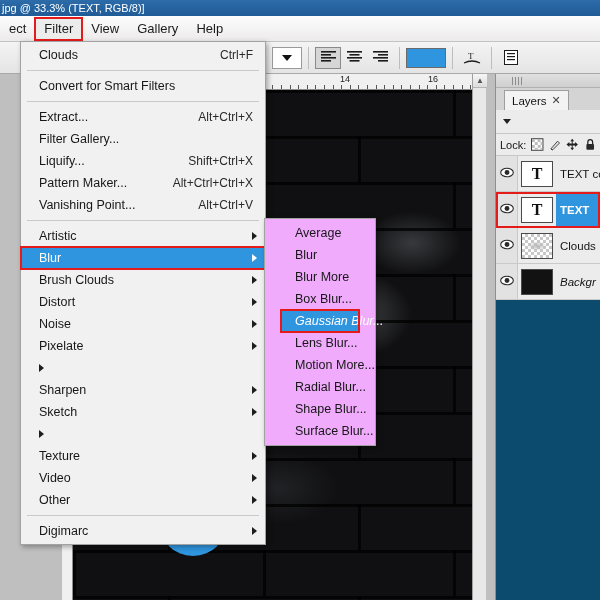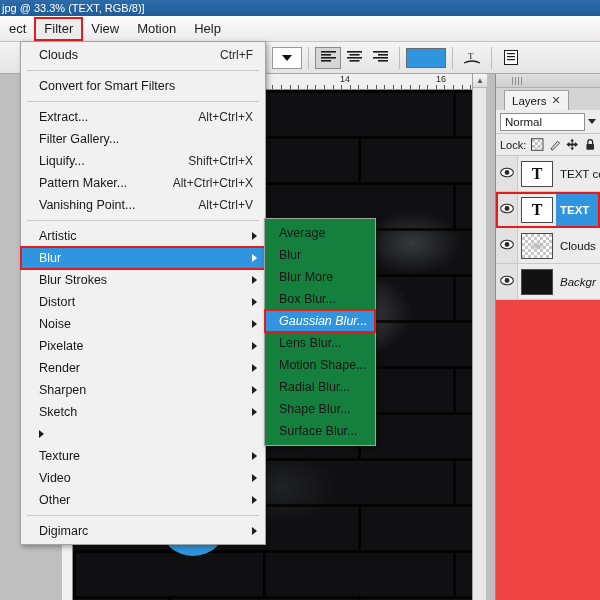--- a/index.html
+++ b/index.html
@@ -127,35 +127,35 @@
     border-top:4px solid transparent;border-bottom:4px solid transparent;
   }
   .fm-row.hl{ background:#2f95de; color:#fff; }
   .fm-row.hl .arrow{ border-left-color:#fff; }
   .fm-row.boxed{ outline:2px solid #e51b1b; outline-offset:-1px; z-index:3; }
   .fm-sep{ height:1px; background:#c9c9c9; margin:4px 6px; }
 
   
   #blursub{
     position:absolute; left:264px; top:218px; width:112px;
-    background:#15803d; border:1px solid #a2a2a2;
+    background:#f0abfc; border:1px solid #a2a2a2;
     box-shadow:2px 2px 5px rgba(0,0,0,.32);
-    padding:3px 0; z-index:45;
+    padding:3px 16px; z-index:45;
   }
   .sm-row{
     height:22px; display:flex; align-items:center;
     padding:0 6px 0 14px; font-size:12.5px; color:#171717; white-space:nowrap;
   }
   .sm-row.hl{ background:#2f95de; color:#fff;font-style:italic; }
   .sm-row.boxed{ outline:2px solid #e51b1b; outline-offset:-1px; position:relative; z-index:3; }
 
   
   #layerspanel{
     position:absolute; left:495px; top:74px; width:105px; height:526px;
-    background:#ef4444; border-left:1px solid #8f8f8f;
+    background:#0c4a6e; border-left:1px solid #8f8f8f;
   }
   #lp-grip{
     height:14px; background:linear-gradient(#e0e0e0,#cfcfcf);
     border-bottom:1px solid #b0b0b0; display:flex; align-items:center; padding-left:16px;
   }
   #lp-grip .bars{ width:10px; height:8px;
     background:repeating-linear-gradient(90deg,#8d8d8d 0 1px, transparent 1px 3px); }
   #lp-tabs{ height:22px; background:#d4d4d4; display:flex; align-items:flex-end; padding-left:8px; }
   .lp-tab{
     height:20px; background:#f3f3f3; border:1px solid #9e9e9e; border-bottom:none;
@@ -213,21 +213,21 @@
 <body>
 
 <div id="titlebar">
   <span>jpg @ 33.3% (TEXT, RGB/8)]</span>
 </div>
 
 <div id="menubar">
   <div class="menu-item">ect</div>
   <div class="menu-item active">Filter</div>
   <div class="menu-item">View</div>
-  <div class="menu-item">Motion</div>
+  <div class="menu-item">Gallery</div>
   <div class="menu-item">Help</div>
 </div>
 
 <div id="optionsbar">
   <div style="width:272px"></div>
   <div class="ob-dropdown">
     <span style="width:0;height:0;border-top:6px solid #111;border-left:5px solid transparent;border-right:5px solid transparent;"></span>
   </div>
   <div class="ob-sep"></div>
   <div class="ob-btn pressed">
@@ -280,21 +280,21 @@
         </g>
     </svg>
   </div>
 </div>
 
 <div id="ruler-h">
   <div class="rlabel" style="left:18px">8</div>
   <div class="rlabel" style="left:104px">10</div>
   <div class="rlabel" style="left:190px">12</div>
   <div class="rlabel" style="left:276px">14</div>
-  <div class="rlabel" style="left:372px">16</div>
+  <div class="rlabel" style="left:364px">16</div>
   <div id="htick-holder">
       <div class="rtick" style="left: 4px; height: 4px;"></div>
       <div class="rtick" style="left: 12.6px; height: 4px;"></div>
       <div class="rtick" style="left: 21.2px; height: 4px;"></div>
       <div class="rtick" style="left: 29.8px; height: 4px;"></div>
       <div class="rtick" style="left: 38.4px; height: 4px;"></div>
       <div class="rtick" style="left: 47px; height: 4px;"></div>
       <div class="rtick" style="left: 55.6px; height: 4px;"></div>
       <div class="rtick" style="left: 64.2px; height: 4px;"></div>
       <div class="rtick" style="left: 72.8px; height: 4px;"></div>
@@ -428,37 +428,36 @@
     <div class="fm-sep"></div>
     <div class="fm-row">
       <span class="label">Artistic</span>
       <span class="arrow"></span>
     </div>
     <div class="fm-row hl boxed">
       <span class="label">Blur</span>
       <span class="arrow"></span>
     </div>
     <div class="fm-row">
-      <span class="label">Blur Strokes</span>
+      <span class="label">Brush Clouds</span>
       <span class="arrow"></span>
     </div>
     <div class="fm-row">
       <span class="label">Distort</span>
       <span class="arrow"></span>
     </div>
     <div class="fm-row">
       <span class="label">Noise</span>
       <span class="arrow"></span>
     </div>
     <div class="fm-row">
       <span class="label">Pixelate</span>
       <span class="arrow"></span>
     </div>
     <div class="fm-row">
-      <span class="label">Render</span>
       <span class="arrow"></span>
     </div>
     <div class="fm-row">
       <span class="label">Sharpen</span>
       <span class="arrow"></span>
     </div>
     <div class="fm-row">
       <span class="label">Sketch</span>
       <span class="arrow"></span>
     </div>
@@ -497,21 +496,21 @@
     <div class="sm-row">
       <span>Box Blur...</span>
     </div>
     <div class="sm-row hl boxed">
       <span>Gaussian Blur...</span>
     </div>
     <div class="sm-row">
       <span>Lens Blur...</span>
     </div>
     <div class="sm-row">
-      <span>Motion Shape...</span>
+      <span>Motion More...</span>
     </div>
     <div class="sm-row">
       <span>Radial Blur...</span>
     </div>
     <div class="sm-row">
       <span>Shape Blur...</span>
     </div>
     <div class="sm-row">
       <span>Surface Blur...</span>
     </div>
@@ -521,21 +520,20 @@
   <div id="lp-grip">
     <div class="bars"></div>
   </div>
   <div id="lp-tabs">
     <div class="lp-tab">
       <span>Layers</span>
       <span class="x">✕</span>
     </div>
   </div>
   <div id="lp-blend">
-    <div class="sel">Normal</div>
     <div class="caret"></div>
   </div>
   <div id="lp-lock">
     <span>Lock:</span>
     <svg class="lock-ico" viewBox="0 0 13 13">
       <rect x="0.5" y="0.5" width="12" height="12" fill="#fff" stroke="#333"></rect>
       <g fill="#bbb">
           <rect x="1" y="1" width="3" height="3"></rect>
           <rect x="7" y="1" width="3" height="3"></rect>
       <rect x="4" y="4" width="3" height="3"></rect>

